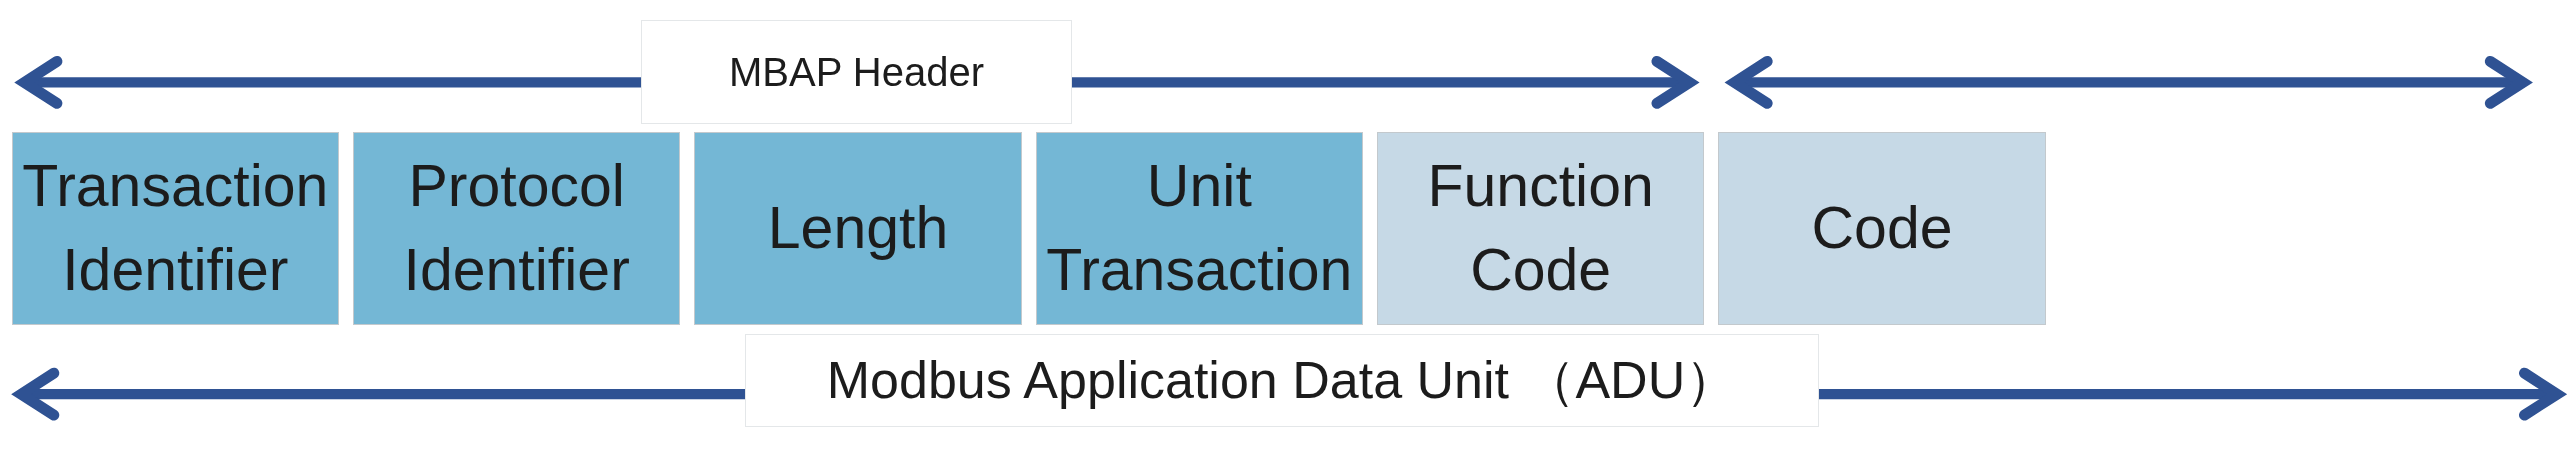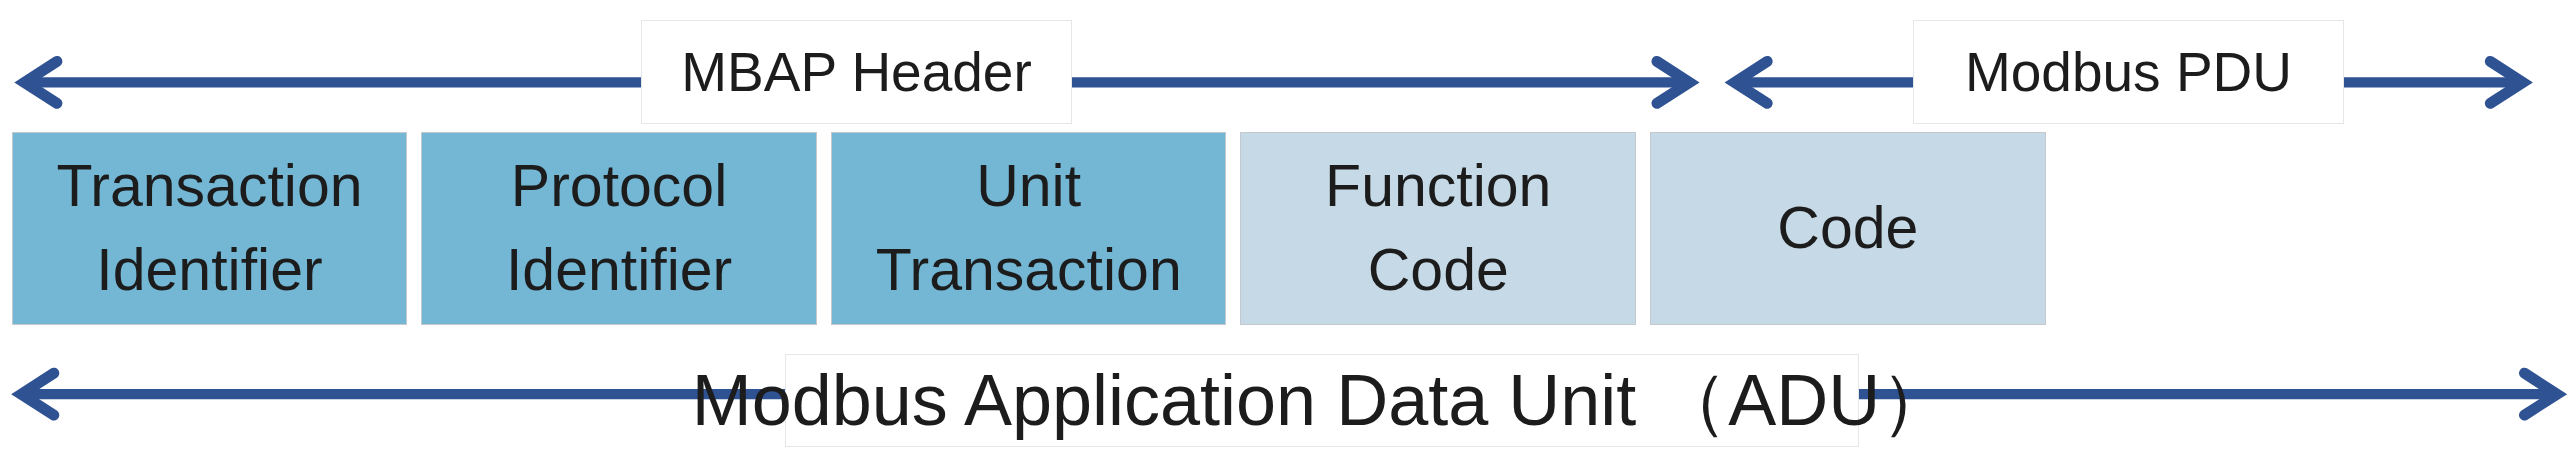--- a/index.html
+++ b/index.html
@@ -14,27 +14,27 @@
   svg.arrows{position:absolute;left:0;top:0;width:2576px;height:454px;}
   svg.arrows *{stroke:#2F5293;fill:none;}
   svg.arrows .shaft{stroke-width:13;}
   svg.arrows .head{stroke-width:14;stroke-linejoin:miter;stroke-linecap:round;}
 
   .lbl{
     position:absolute;
     background:#ffffff;
     border:1.6px solid #e4e7e9;
     display:flex;align-items:center;justify-content:center;
-    font-size:55px;
+    font-size:40px;
     white-space:nowrap;
     z-index:3;
   }
   #mbap-lbl{left:641px;top:20px;width:429px;height:102px;}
   #pdu-lbl{left:1913px;top:20px;width:429px;height:102px;}
-  #adu-lbl{left:745px;top:354px;width:1072px;height:91px;font-size:72px;margin-left:40px;}
+  #adu-lbl{left:745px;top:334px;width:1072px;height:91px;font-size:52px;}
 
   .fields{
     position:absolute;left:11.7px;top:132px;
     width:2034px;height:193px;
     display:flex;gap:14px;
     z-index:2;
   }
   .field{
     flex:1;
     display:flex;align-items:center;justify-content:center;
@@ -64,27 +64,27 @@
       <path class="head" d="M 3202 79 L 3244 106 L 3202 133"></path>
     </g>
     <g>
       <line class="shaft" x1="30" y1="507" x2="3284" y2="507"></line>
       <path class="head" d="M 68 480 L 26 507 L 68 534"></path>
       <path class="head" d="M 3246 480 L 3288 507 L 3246 534"></path>
     </g>
   </svg>
 
   <div class="lbl" id="mbap-lbl">MBAP Header</div>
-  <div class="lbl" id="pdu-lbl">Modbus PDU</div>
 
   <div class="fields">
     <div class="field dark">Transaction
 Identifier</div>
     <div class="field dark">Protocol
 Identifier</div>
+    <div class="field dark">Length</div>
     <div class="field dark">Unit
 Transaction</div>
     <div class="field light">Function
 Code</div>
     <div class="field light">Code</div>
   </div>
 
   <div class="lbl" id="adu-lbl">Modbus Application Data Unit （ADU）</div>
 
 </div>

